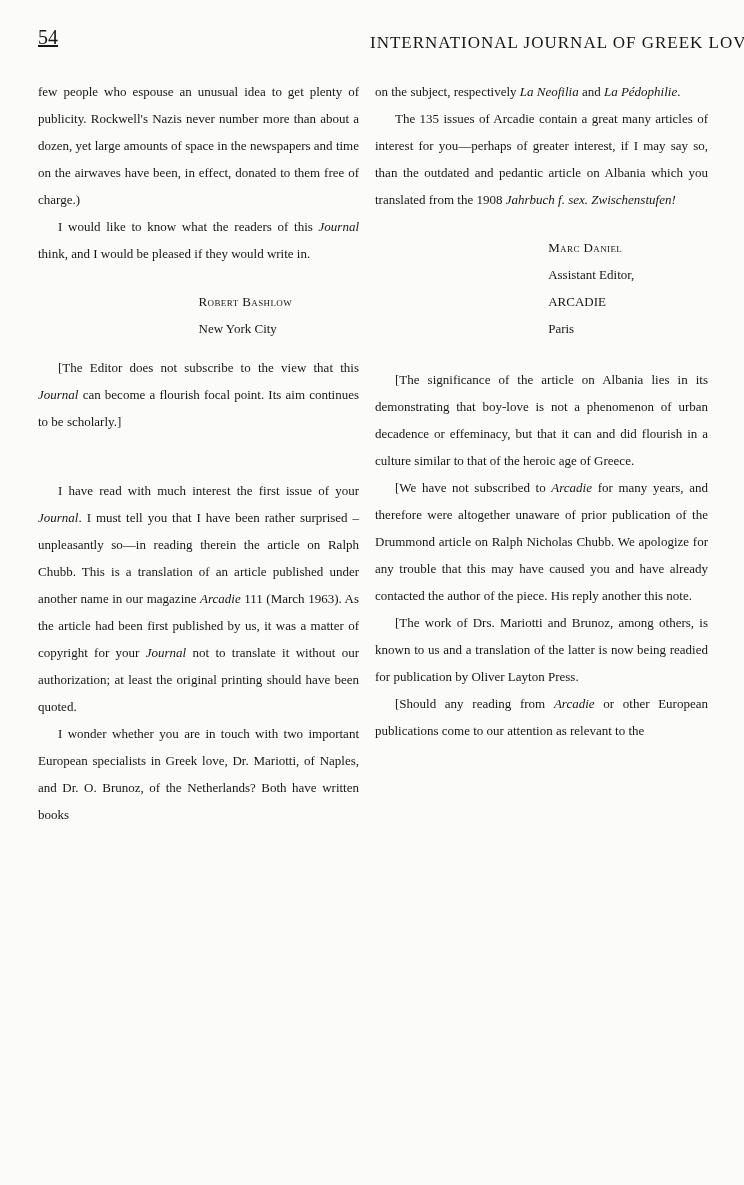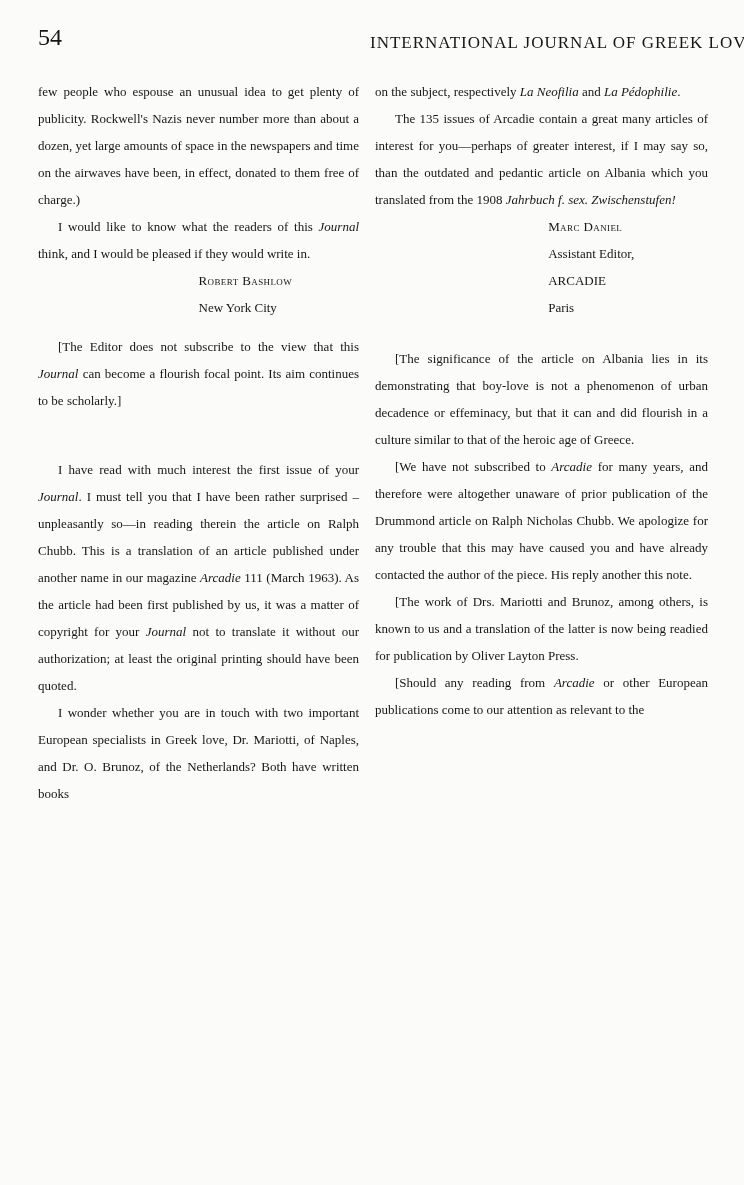--- a/index.html
+++ b/index.html
@@ -10,22 +10,23 @@
     background: #fbfbf9;
     color: #161616;
     font-family: "Liberation Serif", serif;
     position: relative;
     overflow: hidden;
   }
   .page-number {
     position: absolute;
     left: 38px;
     top: 26px;
-    font-size: 24px;
+    font-size: 20px;
     line-height: 22px;
+    text-decoration: underline;
   }
   .journal-header {
     position: absolute;
     left: 370px;
     top: 33px;
     font-size: 17px;
     font-weight: normal;
     letter-spacing: 1px;
     white-space: nowrap;
   }
@@ -33,21 +34,21 @@
     position: absolute;
     top: 78px;
     font-size: 13px;
     line-height: 27px;
     text-align: justify;
   }
   .col-left  { left: 38px;  width: 321px; }
   .col-right { left: 375px; width: 333px; }
   .para { margin: 0; }
   .para.indent { text-indent: 20px; }
-  .signature { text-align: left; }
+  .signature { text-align: left; margin-top: 21px; }
   .sig-line { text-align: left; white-space: nowrap; }
   .sc { font-variant: small-caps; letter-spacing: 0.4px; }
   em { }
   .spacer { width: 100%; }
 </style>
 </head>
 <body>
 
 <div class="page-number">54</div>
 

